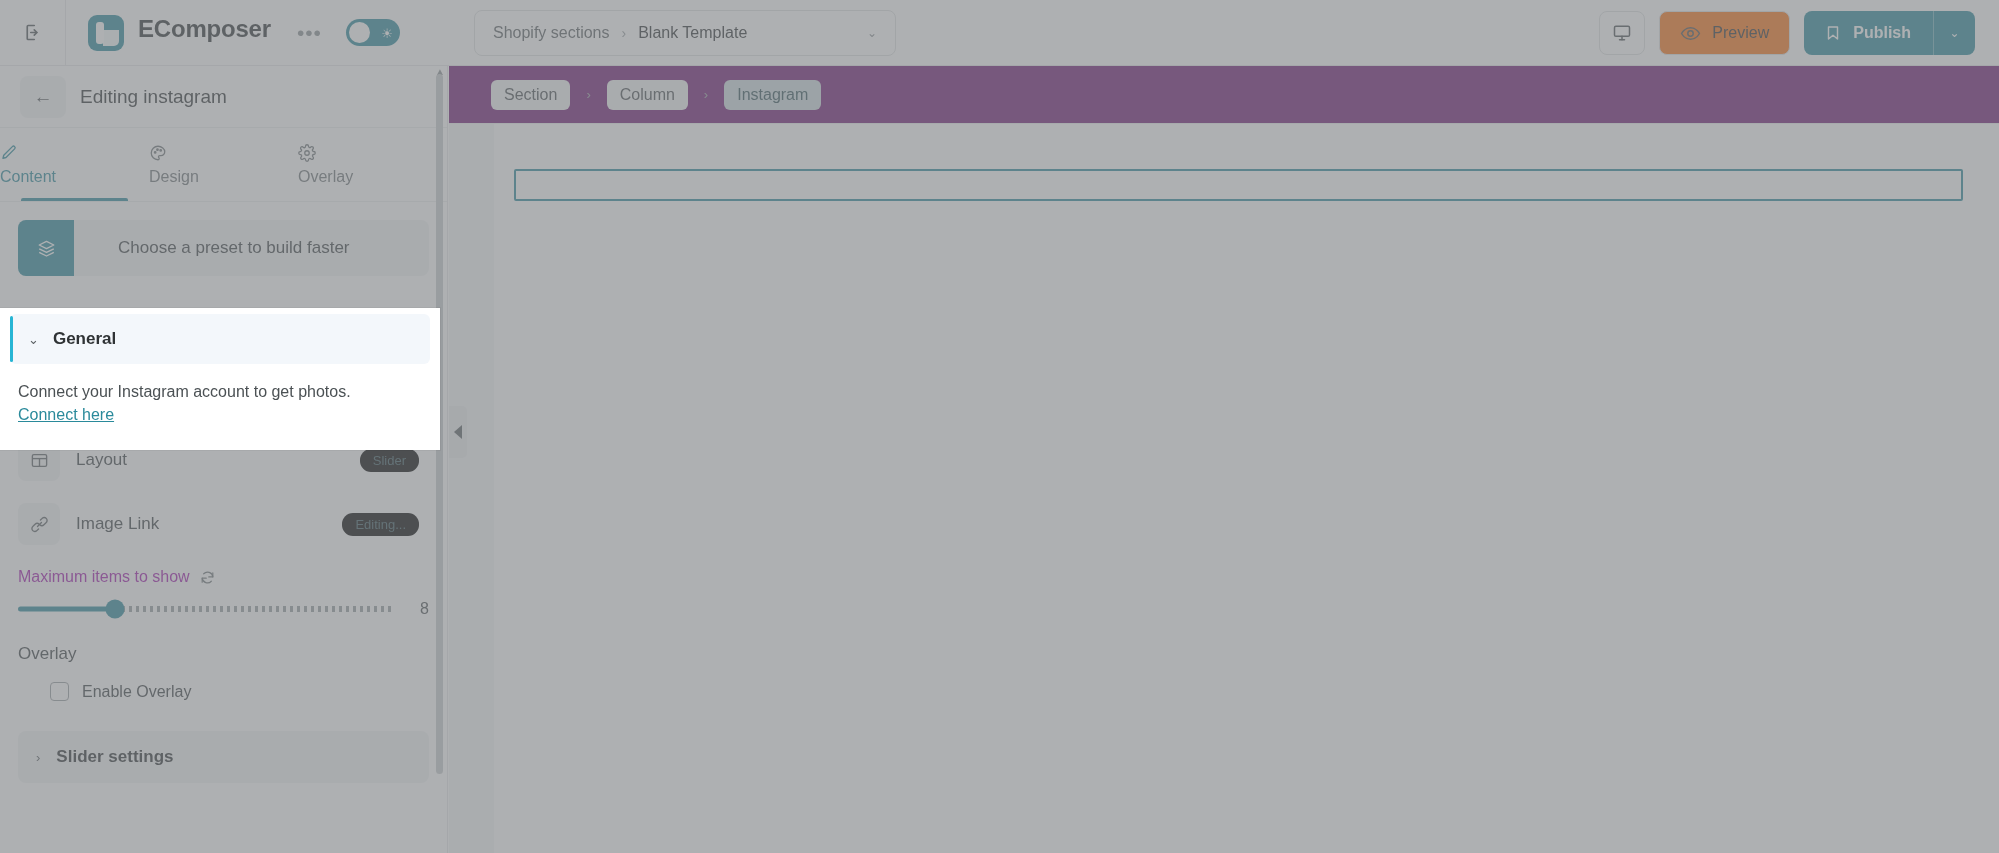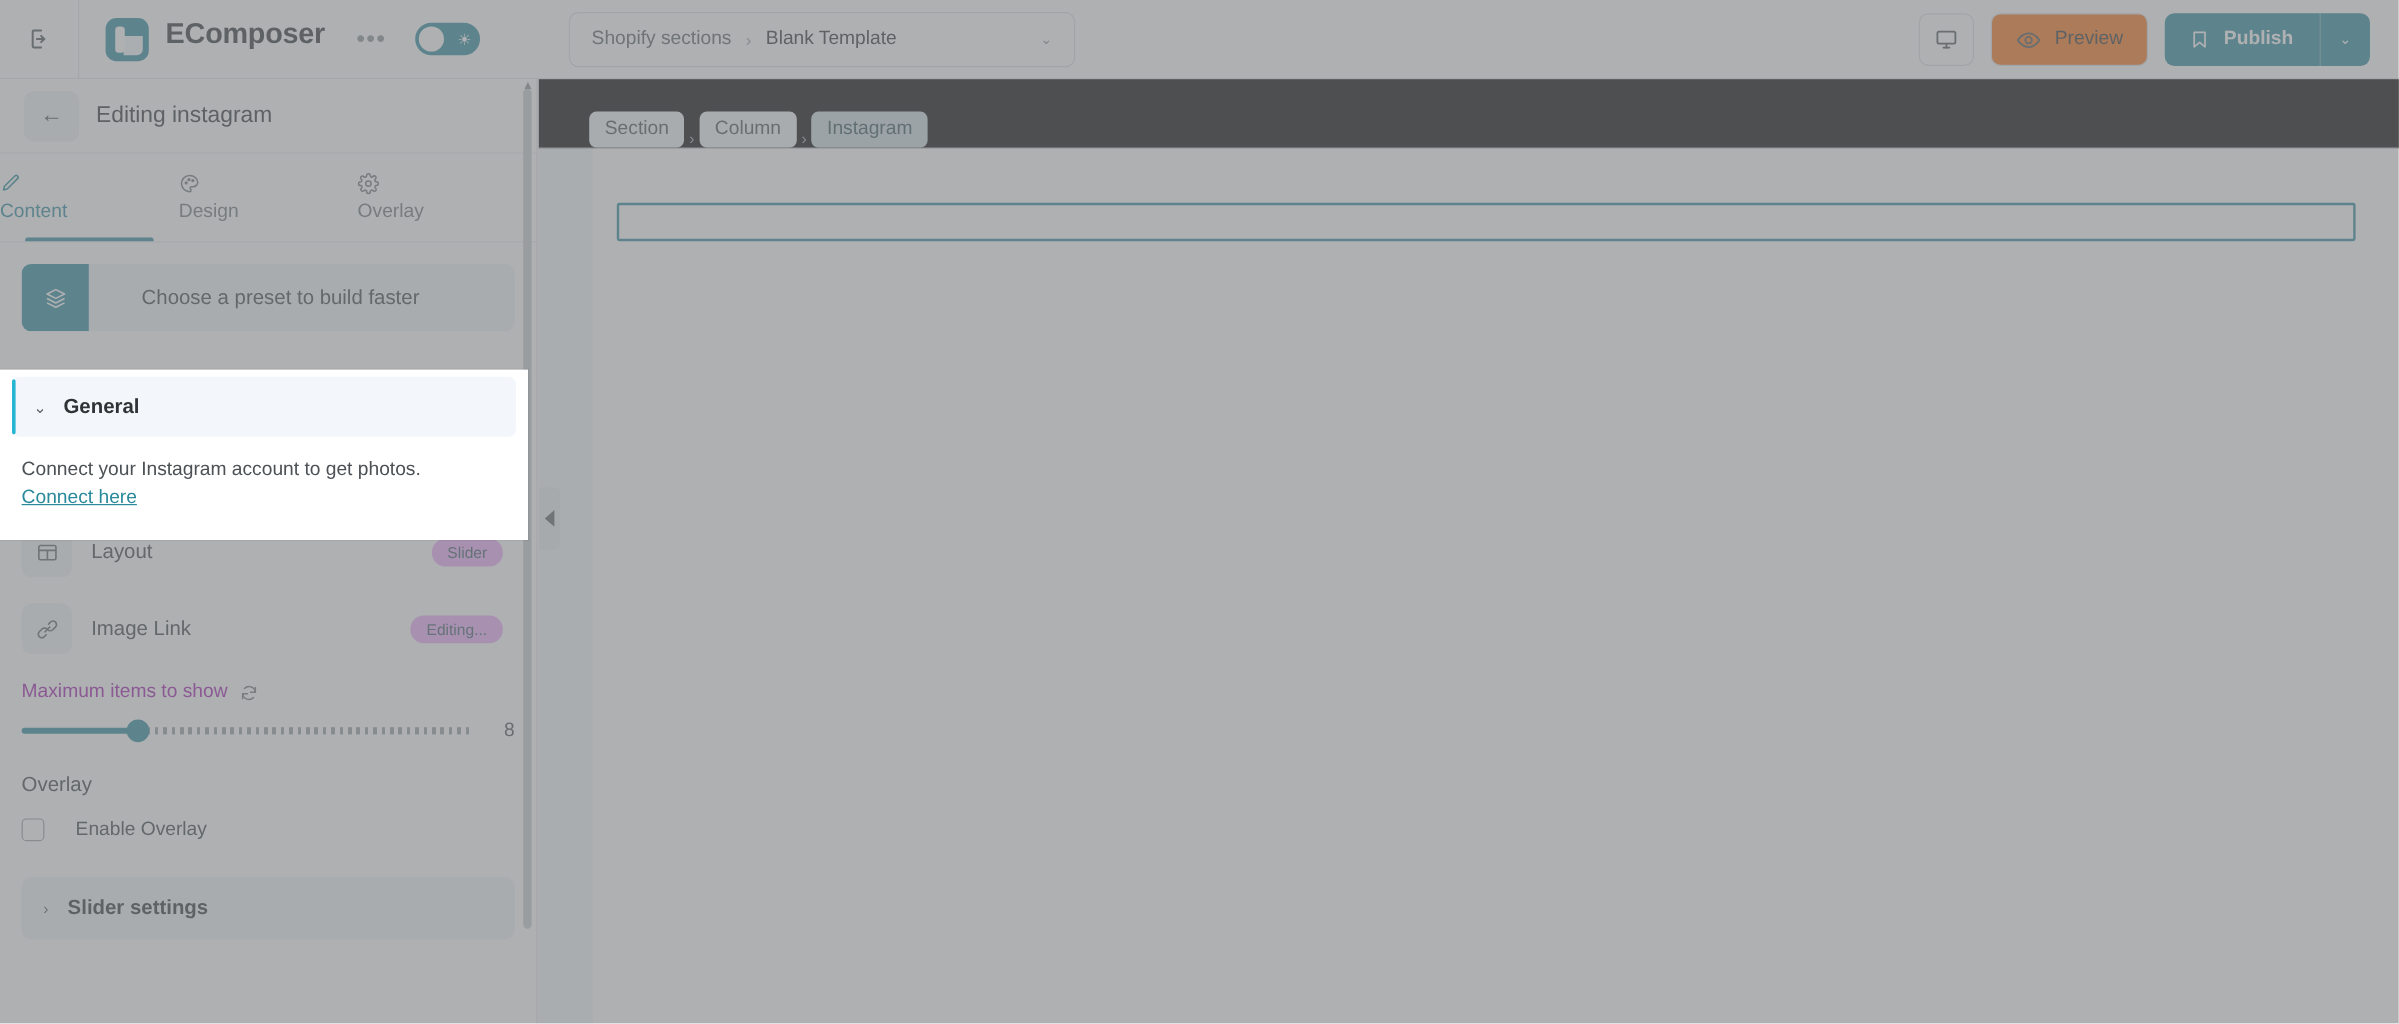--- a/index.html
+++ b/index.html
@@ -193,21 +193,21 @@
     padding: 0 10px 0 0; margin-bottom: 8px; cursor: pointer;
   }
   .opt-ico {
     width: 42px; height: 42px; border-radius: 8px; background: #f2f4f5;
     display: flex; align-items: center; justify-content: center;
     color: #5b6164; flex: none;
   }
   .opt-label { font-size: 17px; color: #3c4245; }
   .opt-badge {
     margin-left: auto;
-    background: #f0abfc; color: #3f5f66;
+    background: #000000; color: #3f5f66;
     font-size: 13px; border-radius: 11px; padding: 4px 13px;
     white-space: nowrap;
   }
 
   .field-label {
     font-size: 16px; color: #a21caf;
     display: flex; align-items: center; gap: 10px;
     margin: 16px 0 14px 0;
   }
   .reset-ico { color: #70777a; font-size: 15px; cursor: pointer; }
@@ -230,21 +230,21 @@
   .slider-thumb {
     position: absolute; top: 50%;
     width: 19px; height: 19px; border-radius: 50%;
     background: #2a8a9b; transform: translate(-50%, -50%);
     cursor: pointer;
   }
   .slider-value { font-size: 16px; color: #4b5154; width: 22px; text-align: right; }
 
   .group-title { font-size: 17px; color: #3c4245; margin: 26px 0 18px 0; }
 
-  .checkbox-row { display: flex; align-items: center; gap: 26px; cursor: pointer; }
+  .checkbox-row { display: flex; align-items: center; gap: 13px; cursor: pointer; margin-left: 32px; }
   .checkbox-box {
     width: 19px; height: 19px; border: 1.6px solid #9aa0a3;
     border-radius: 4px; background: #ffffff;
   }
   .checkbox-label { font-size: 16px; color: #3c4245; }
 
   .collapsed-row {
     height: 52px; border-radius: 8px; background: #f2f4f5;
     display: flex; align-items: center; gap: 16px;
     padding: 0 18px; cursor: pointer;
@@ -262,22 +262,22 @@
     position: absolute; right: 2px; top: 0px;
     color: #8d9396; font-size: 10px;
   }
 
   
   .canvas {
     position: absolute; left: 449px; top: 66px;
     width: 1550px; height: 787px; background: #f5f6f7;
   }
   .crumbbar {
-    height: 58px; display: flex; align-items: flex-end; gap: 4px;
-    padding-left: 42px; background: #000000;
+    height: 58px; display: flex; align-items: center; gap: 16px;
+    padding-left: 42px; background: #701a75;
     border-bottom: 1px solid #eceef0;
   }
   .crumb {
     padding: 6px 13px; border-radius: 6px;
     background: #f2f4f5; font-size: 16px; color: #4b5154;
     cursor: pointer;
   }
   .crumb.current { background: #cfdee1; color: #36565d; }
   .crumb-sep { color: #9aa0a3; font-size: 13px; }
 

